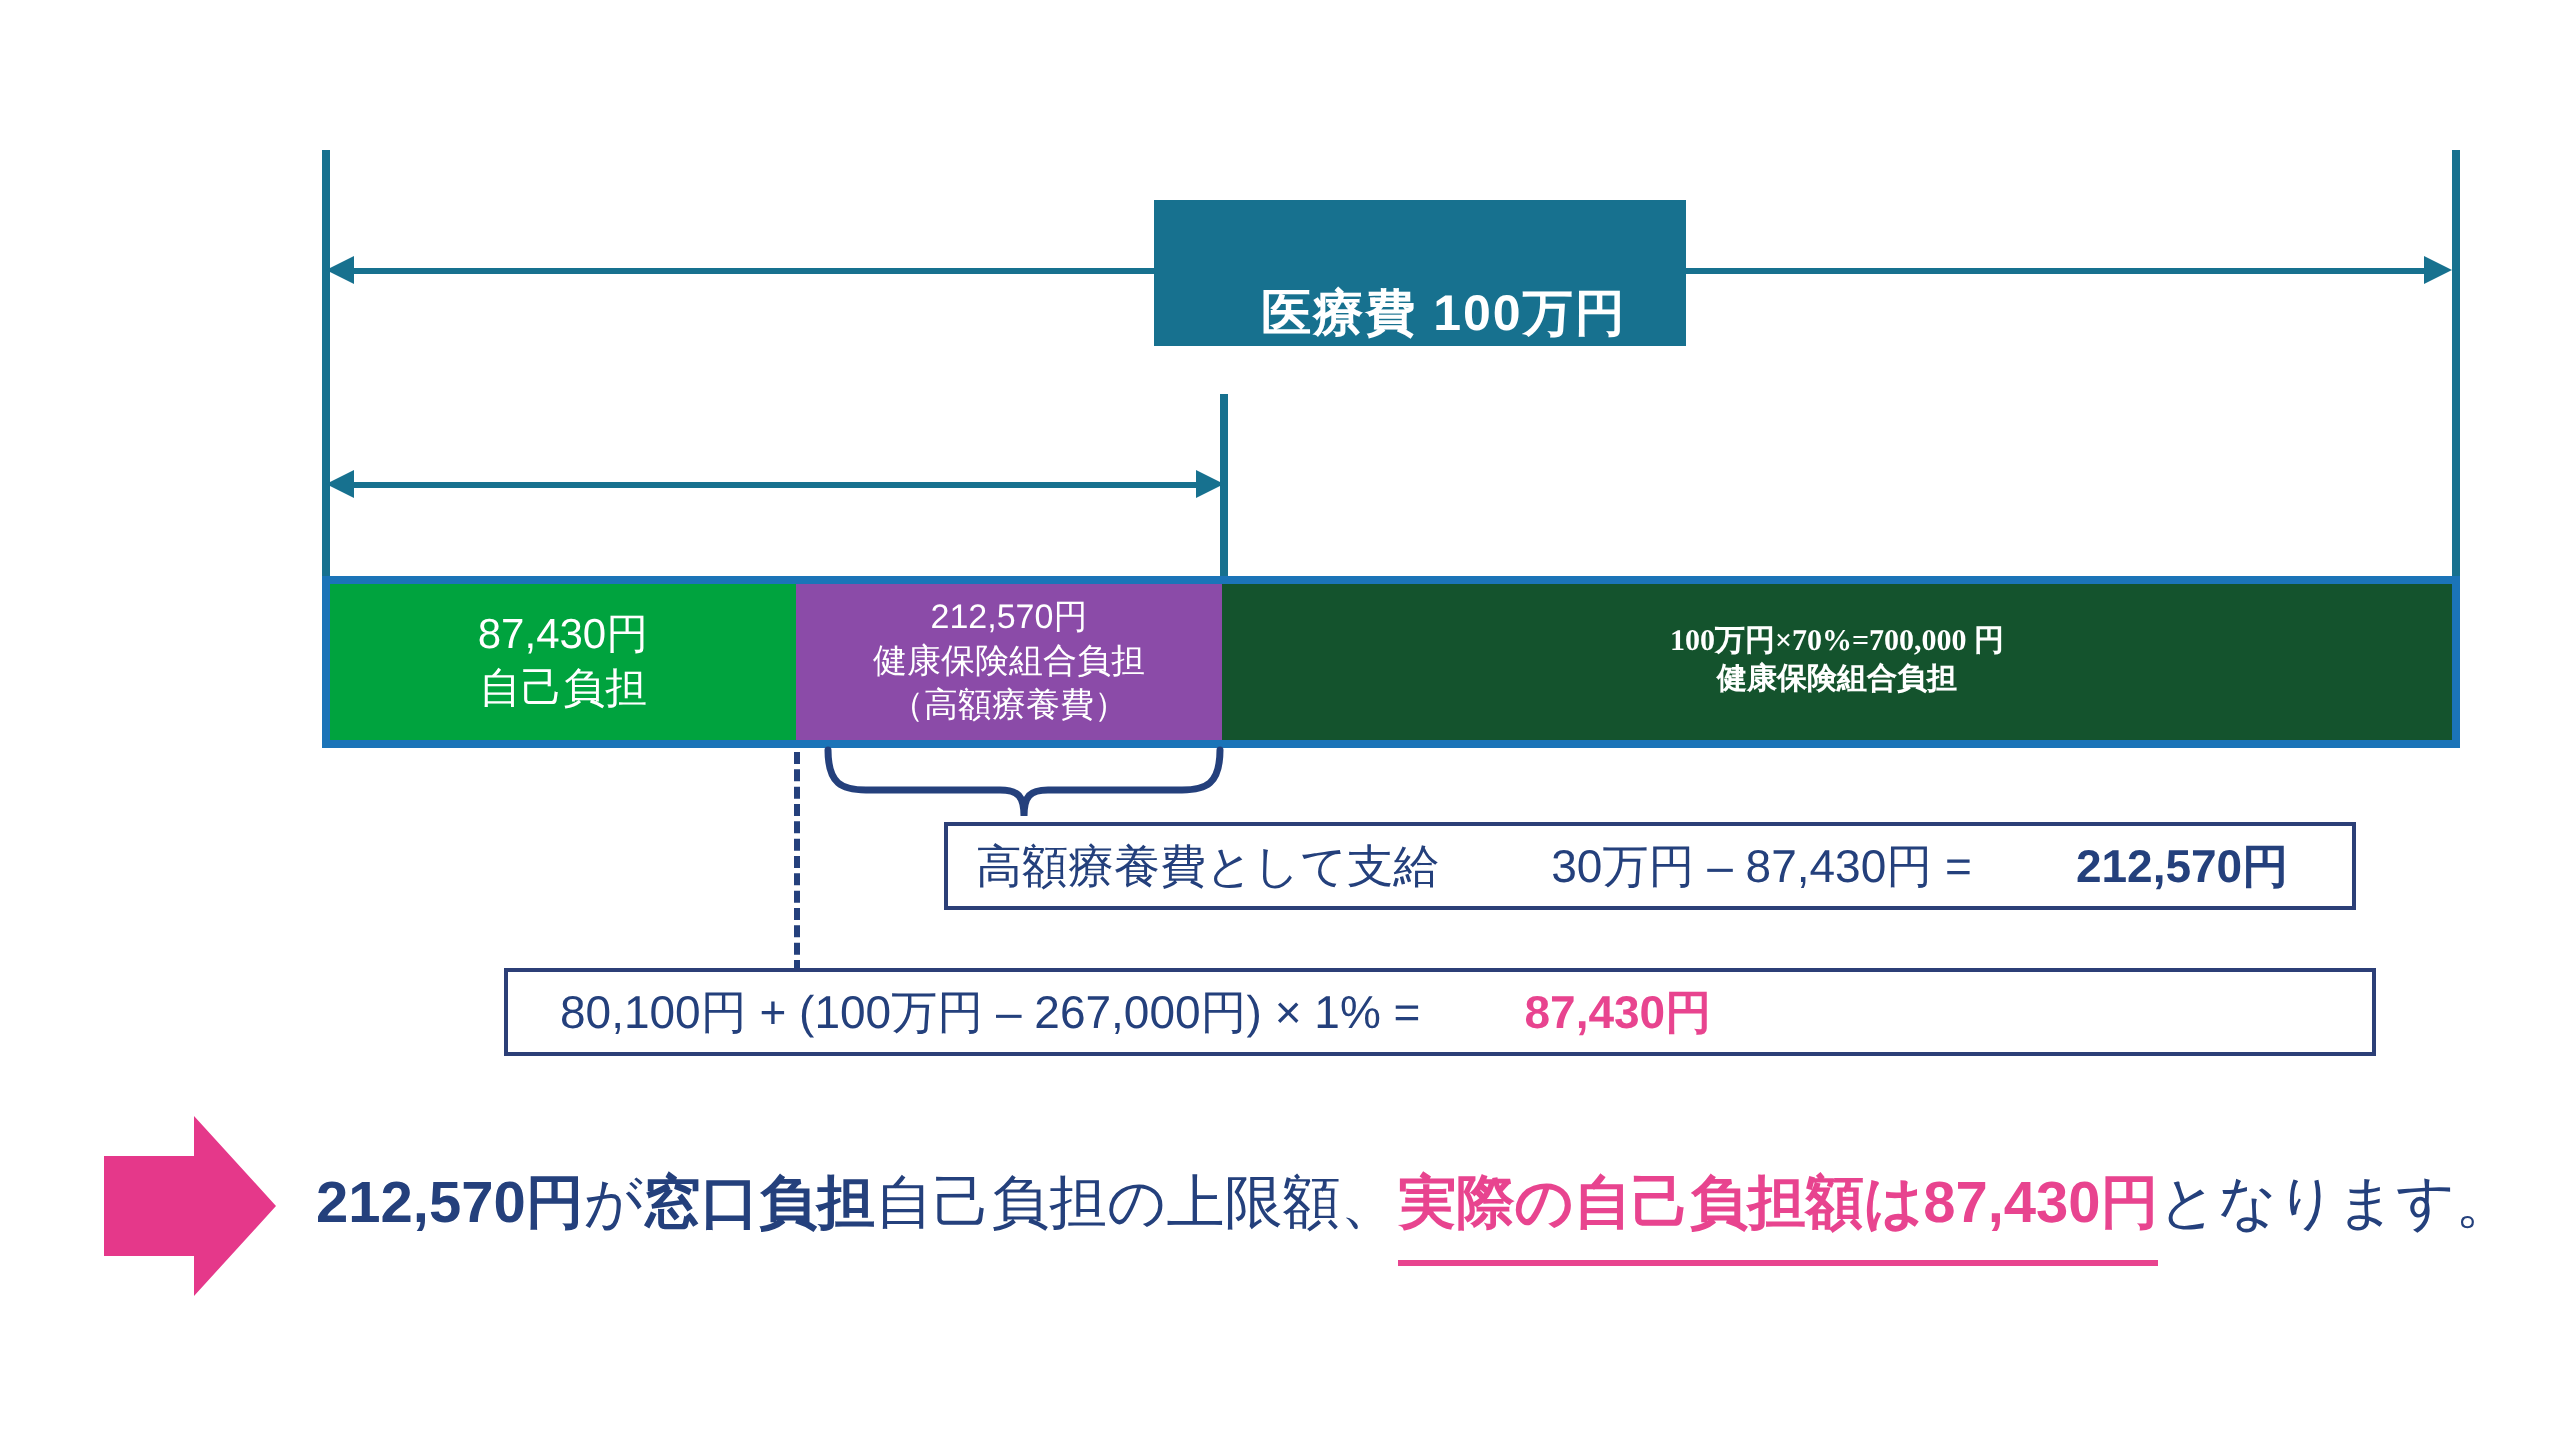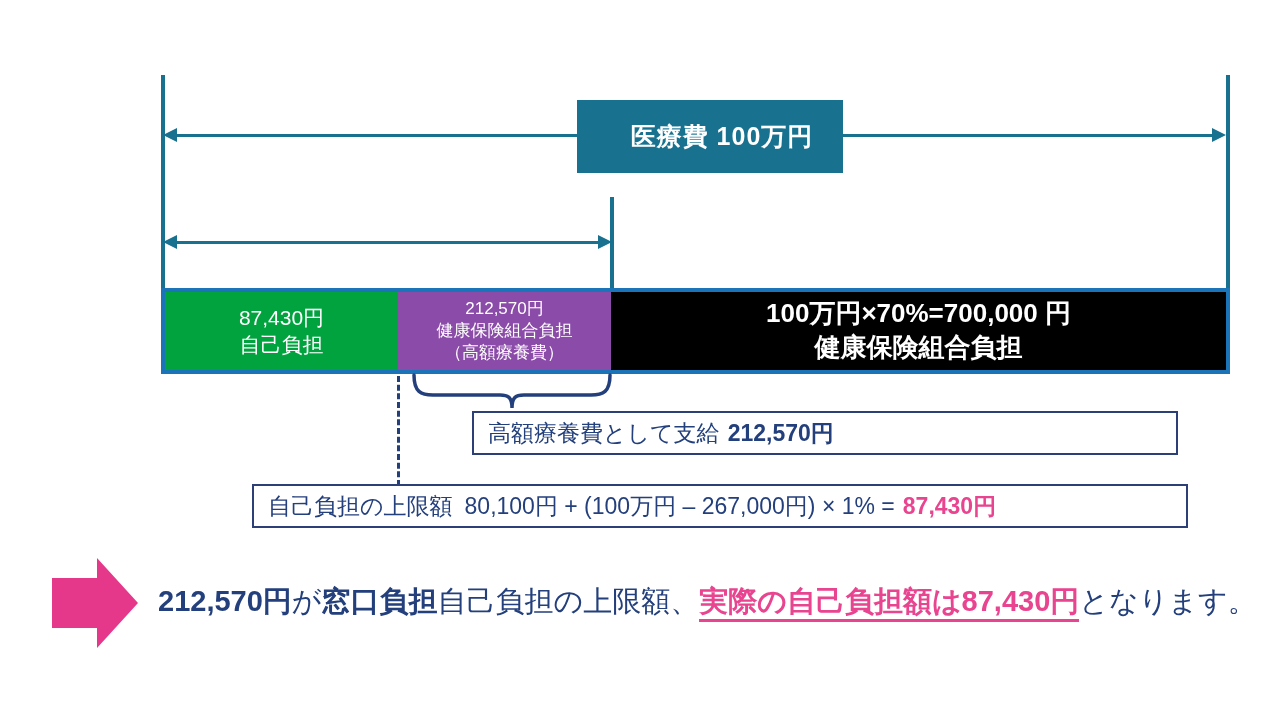--- a/index.html
+++ b/index.html
@@ -12,49 +12,50 @@
   .vline{position:absolute;width:4px;background:#17718f;}
   
   .harrow{position:absolute;height:16px;}
   .harrow .hline{position:absolute;left:10px;right:10px;top:6.5px;height:3px;background:#17718f;}
   .harrow .ah{position:absolute;top:1px;width:0;height:0;border-top:7px solid transparent;border-bottom:7px solid transparent;}
   .harrow .ah.l{left:0;border-right:14px solid #17718f;}
   .harrow .ah.r{right:0;border-left:14px solid #17718f;}
   
   .label-box{
     position:absolute;background:#17718f;color:#ffffff;font-weight:bold;
-    display:flex;align-items:center;justify-content:center;font-size:25px;letter-spacing:1px;padding-left:24px;
+    display:flex;align-items:flex-end;justify-content:center;font-size:25px;letter-spacing:1px;padding-left:24px;
   }
   
   .bar{
     position:absolute;left:161px;top:288px;width:1069px;height:86px;
     border:4px solid #1b74b8;display:flex;
   }
   .seg{display:flex;flex-direction:column;align-items:center;justify-content:center;
        color:#ffffff;text-align:center;line-height:1.3;}
   .seg.green{background:#00a33e;width:233px;font-size:21px;}
   .seg.purple{background:#8b4ba8;width:213px;font-size:17px;}
-  .seg.blue{background:#000000;flex:1;font-size:26px;font-weight:bold;}
+  .seg.blue{background:#14532d;flex:1;font-size:15px;font-weight:bold;font-family:Liberation Serif, serif;}
   
   .dashline{position:absolute;left:397px;top:376px;height:110px;width:0;border-left:3px dashed #24407c;}
   
   .formula{
     position:absolute;height:44px;background:#ffffff;border:2px solid #2c3f77;
     display:flex;align-items:center;color:#24407c;font-size:23px;white-space:nowrap;
     padding:0 14px;
+    gap:44px;
   }
   .formula .body{margin-left:12px;}
   .formula .result{margin-left:8px;font-weight:bold;}
   .formula .result.pink{color:#e8448f;}
   
   .conclusion{
     position:absolute;left:158px;top:582px;font-size:29px;color:#24407c;white-space:nowrap;
   }
   .conclusion .b{font-weight:bold;}
-  .conclusion .pink{color:#e8448f;font-weight:bold;border-bottom:3px solid #e8448f;padding-bottom:2px;}
+  .conclusion .pink{color:#e8448f;font-weight:bold;border-bottom:3px solid #e8448f;padding-bottom:12px;}
   .block-arrow{position:absolute;left:52px;top:557px;}
 </style>
 </head>
 <body>
 
 <div class="canvas">
 
   <div class="vline" style="left:161px;top:75px;height:217px;"></div>
   <div class="vline" style="left:1226px;top:75px;height:217px;"></div>
 
@@ -92,25 +93,25 @@
   </div>
 
   <svg class="brace" style="position:absolute;left:411px;top:372px;" width="203" height="40" viewBox="0 0 203 40">
     <path d="M3,3 C3,20 10,23 22,23 L89,23 C98,23 101,26 101,36 C101,26 104,23 113,23 L180,23 C192,23 199,20 199,3" fill="none" stroke="#24407c" stroke-width="3.5" stroke-linecap="round"></path>
   </svg>
 
   <div class="dashline"></div>
 
   <div class="formula" style="left:472px;top:411px;width:706px;">
     <span>高額療養費として支給</span>
+    <span class="body">30万円 – 87,430円 =</span>
     <span class="result">212,570円</span>
   </div>
 
   <div class="formula" style="left:252px;top:484px;width:936px;">
-    <span>自己負担の上限額</span>
     <span class="body">80,100円 + (100万円 – 267,000円) × 1% =</span>
     <span class="result pink">87,430円</span>
   </div>
 
   <svg class="block-arrow" width="88" height="92" viewBox="0 0 88 92">
     <polygon points="0,21 45,21 45,1 86,46 45,91 45,71 0,71" fill="#e5388a"></polygon>
   </svg>
 
   <div class="conclusion">
     <span class="b">212,570円</span><span>が</span><span class="b">窓口負担</span><span>自己負担の上限額、</span><span class="pink">実際の自己負担額は87,430円</span><span>となります。</span>

